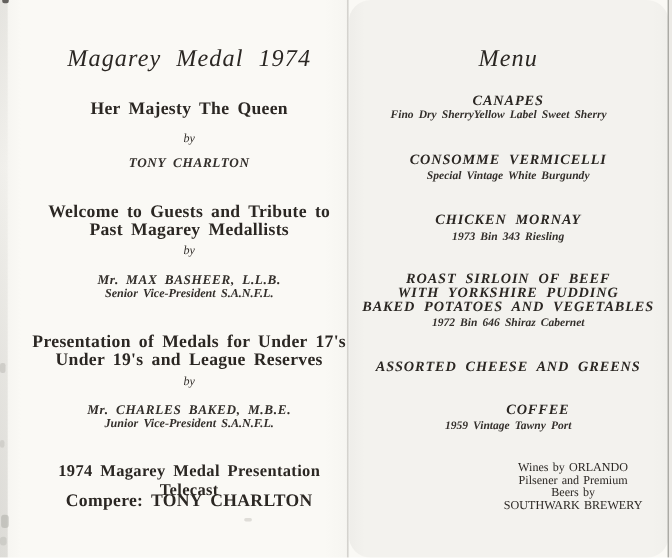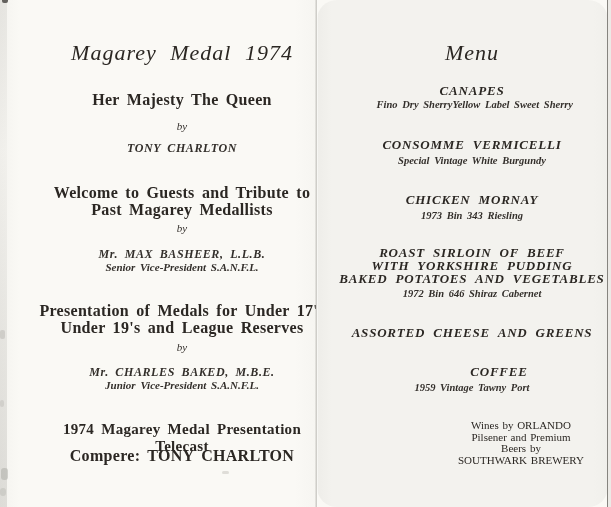--- a/index.html
+++ b/index.html
@@ -25,31 +25,31 @@
   .page-right{left:317px;width:291px;
     background:linear-gradient(90deg,#eeede9 0%,var(--paper-right) 5%,var(--paper-right) 95%,#f0efeb 100%);border-radius:20px;}
   .beyond-edge{position:absolute;top:0;left:608px;width:3px;height:507px;background:#eceae6;}
   .fold{position:absolute;top:0;left:315px;width:3px;height:507px;
     background:linear-gradient(90deg,rgba(0,0,0,0.02),var(--fold-line) 45%,#fdfdfa 75%,rgba(0,0,0,0.02));}
   .edge-line{position:absolute;top:0;left:607px;width:1px;height:507px;background:var(--edge-line);}
 
   .content{position:absolute;top:0;}
   .lp-content{left:22px;width:292px;}
   .rp-content{left:0px;width:282px;}
-  .line{position:absolute;left:14px;width:100%;text-align:center;}
+  .line{position:absolute;left:4px;width:100%;text-align:center;}
   .pre{white-space:pre-line;}
 
   .script-title{font-style:italic;font-size:22px;letter-spacing:1px;word-spacing:7px;color:var(--ink-strong);}
   .heading{font-size:16px;font-weight:600;word-spacing:3px;letter-spacing:.3px;line-height:17px;color:var(--ink-strong);}
   .by{font-style:italic;font-size:11px;word-spacing:2px;}
   .presenter{font-style:italic;font-weight:700;font-size:12px;letter-spacing:.6px;word-spacing:3px;}
   .role{font-style:italic;font-size:11px;font-weight:600;word-spacing:2px;}
   .course{font-style:italic;font-weight:700;font-size:13px;letter-spacing:.8px;word-spacing:4px;line-height:13px;color:var(--ink-strong);}
   .wine{font-style:italic;font-weight:600;font-size:10.5px;word-spacing:2px;}
-  .sherry-row{display:flex;justify-content:flex-end;padding:0 40px 0 34px;box-sizing:border-box;}
+  .sherry-row{display:flex;justify-content:flex-start;padding:0 40px 0 34px;box-sizing:border-box;}
   .credits{position:absolute;text-align:center;font-size:11px;line-height:11.5px;word-spacing:1px;color:var(--ink-strong);}
 
   
   .artifact{position:absolute;pointer-events:none;}
   .mark-corner{left:2px;top:0;width:6px;height:3px;background:#4c4a47;opacity:.85;border-radius:0 0 2px 2px;}
   .streak-left{left:0;top:0;width:7px;height:507px;
     background:linear-gradient(180deg,rgba(160,158,152,.18),rgba(160,158,152,.05) 30%,rgba(150,148,142,.16) 65%,rgba(140,138,132,.22) 95%);}
   .smudge-1{left:0;top:330px;width:5px;height:9px;background:#b3b1ac;opacity:.45;border-radius:2px;}
   .smudge-2{left:0;top:400px;width:4px;height:7px;background:#b8b6b1;opacity:.4;border-radius:2px;}
   .smudge-3{left:1px;top:468px;width:7px;height:12px;background:#a5a39e;opacity:.45;border-radius:3px;}

